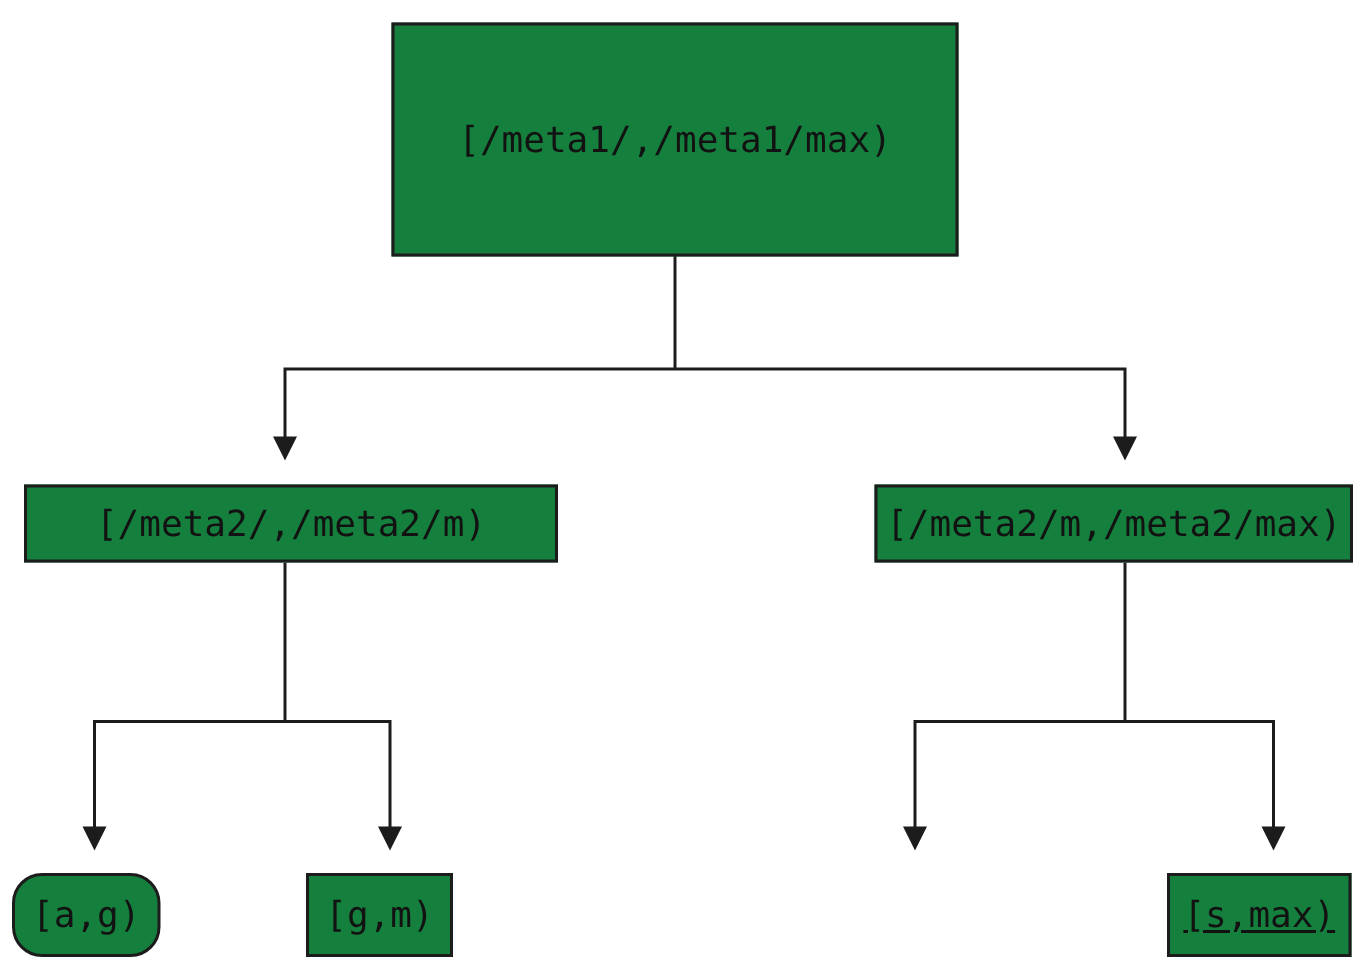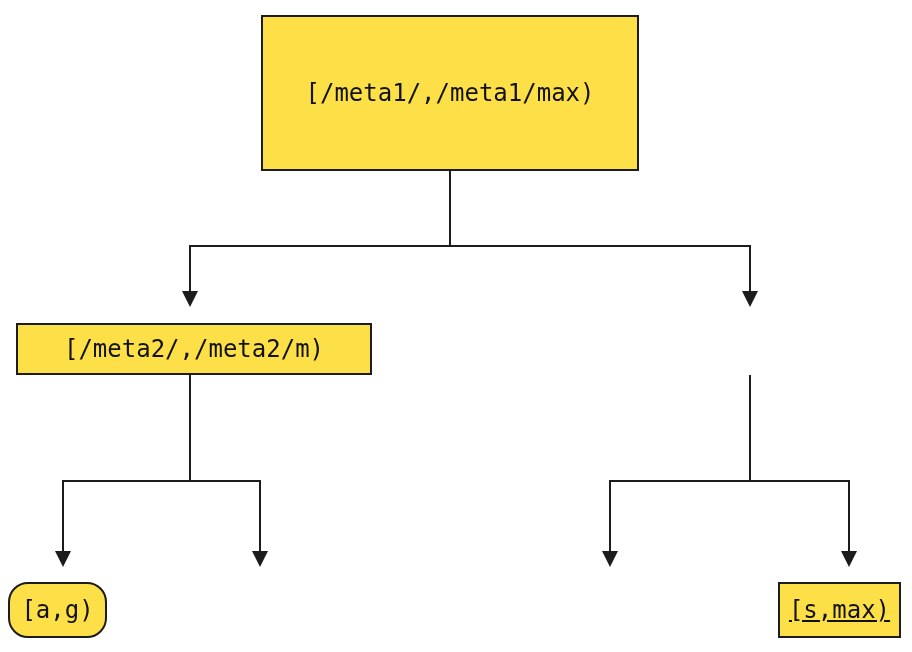--- a/index.html
+++ b/index.html
@@ -19,21 +19,21 @@
     position: absolute;
     left: 0;
     top: 0;
     width: 912px;
     height: 652px;
   }
   .node {
     position: absolute;
     box-sizing: border-box;
     border: 2px solid #1c1c1c;
-    background: #fde047;
+    background: #15803d;
     display: flex;
     align-items: center;
     justify-content: center;
     color: #121212;
     font-size: 24px;
     line-height: 1;
     white-space: nowrap;
   }
   #node-root      { left: 261px; top: 15px;  width: 378px; height: 156px; }
   #node-l2-left   { left: 16px;  top: 323px; width: 356px; height: 52px; }
@@ -67,24 +67,30 @@
   </svg>
 
   <div class="node" id="node-root">
     <span>[/meta1/,/meta1/max)</span>
   </div>
 
   <div class="node" id="node-l2-left">
     <span>[/meta2/,/meta2/m)</span>
   </div>
 
+  <div class="node" id="node-l2-right">
+    <span>[/meta2/m,/meta2/max)</span>
+  </div>
 
   <div class="node" id="node-leaf-ag">
     <span>[a,g)</span>
   </div>
 
+  <div class="node" id="node-leaf-gm">
+    <span>[g,m)</span>
+  </div>
 
 
   <div class="node" id="node-leaf-smax">
     <span>[s,max)</span>
   </div>
 
 </div>
 
 </body></html>

